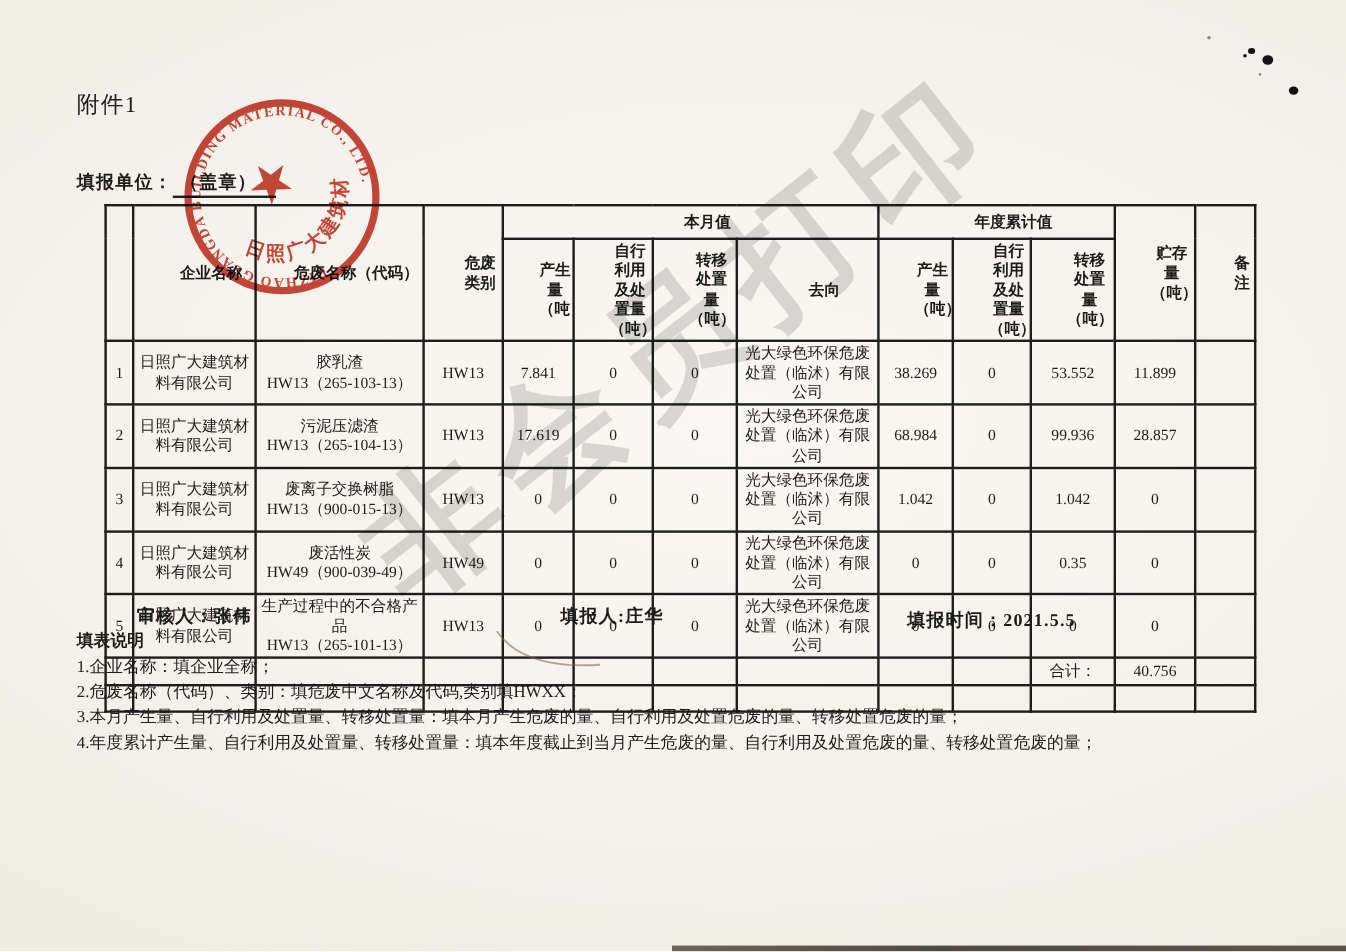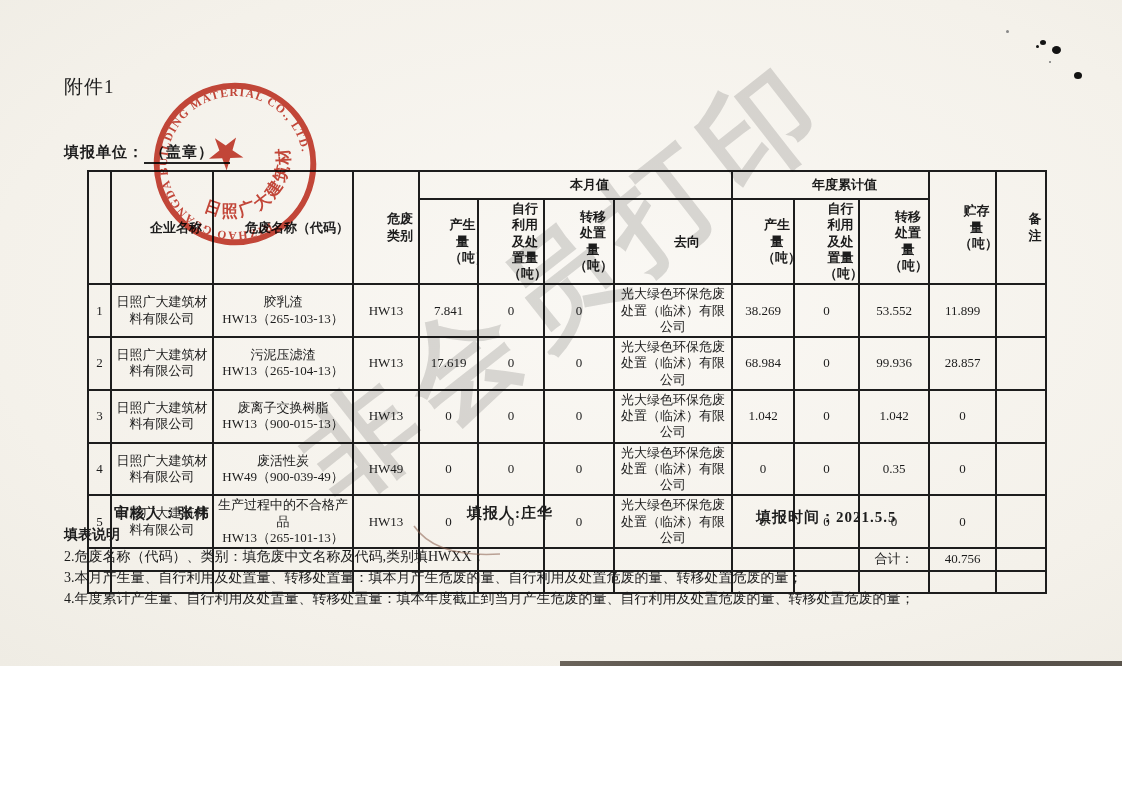--- a/index.html
+++ b/index.html
@@ -1,18 +1,18 @@
 <!DOCTYPE html>
 <html><head>
 <meta charset="utf-8">
 <style>
   html,body{margin:0;padding:0;}
   .sheet{
     position:relative;
-    width:1122px;height:666px;
+    width:1122px;height:793px;
     background:
       radial-gradient(ellipse 900px 500px at 55% 45%, #faf8f4 0%, #f4f1ea 70%, #efece4 100%);
     font-family:"Liberation Serif","DejaVu Serif",serif;
     color:#1c1c1c;
     overflow:hidden;
   }
   .attachment{position:absolute;left:64px;top:74px;font-size:19px;letter-spacing:1px;}
   .title{position:absolute;left:0;top:108px;width:100%;text-align:center;
          font-size:23px;font-weight:bold;letter-spacing:2px;}
   .title .month{display:inline-block;border-bottom:2px solid #222;padding:0 12px 1px;margin:0 2px;}
@@ -250,20 +250,21 @@
   </div>
   <div class="sig filler">
     <span>填报人:</span><span>庄华</span>
   </div>
   <div class="sig date">
     <span>填报时间：</span><span>2021.5.5</span>
   </div>
 
   <div class="notes">
     <div class="notes-title">填表说明</div>
+    <div>1.企业名称：填企业全称；</div>
     <div>2.危废名称（代码）、类别：填危废中文名称及代码,类别填HWXX；</div>
     <div>3.本月产生量、自行利用及处置量、转移处置量：填本月产生危废的量、自行利用及处置危废的量、转移处置危废的量；</div>
     <div>4.年度累计产生量、自行利用及处置量、转移处置量：填本年度截止到当月产生危废的量、自行利用及处置危废的量、转移处置危废的量；</div>
   </div>
 
   <svg class="pen-mark" width="100" height="42" viewBox="0 0 100 42">
     <path d="M6,4 Q 28,36 92,32" fill="none" stroke="#8a5f4d" stroke-width="1.6"></path>
   </svg>
   <div class="speck" style="left:1040px;top:40px;width:6px;height:5px;"></div>
   <div class="speck" style="left:1052px;top:46px;width:9px;height:8px;"></div>

